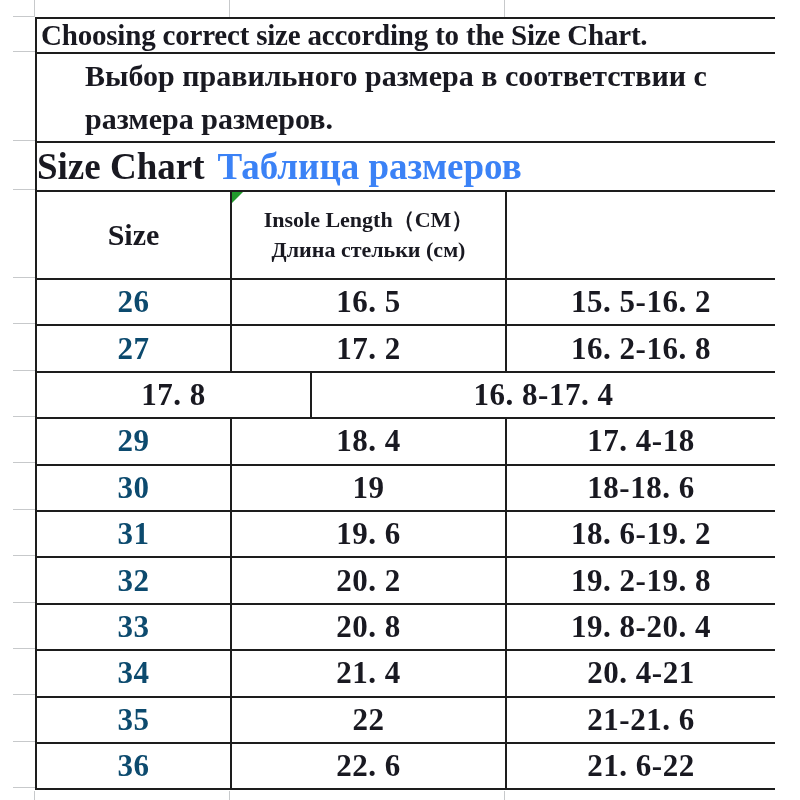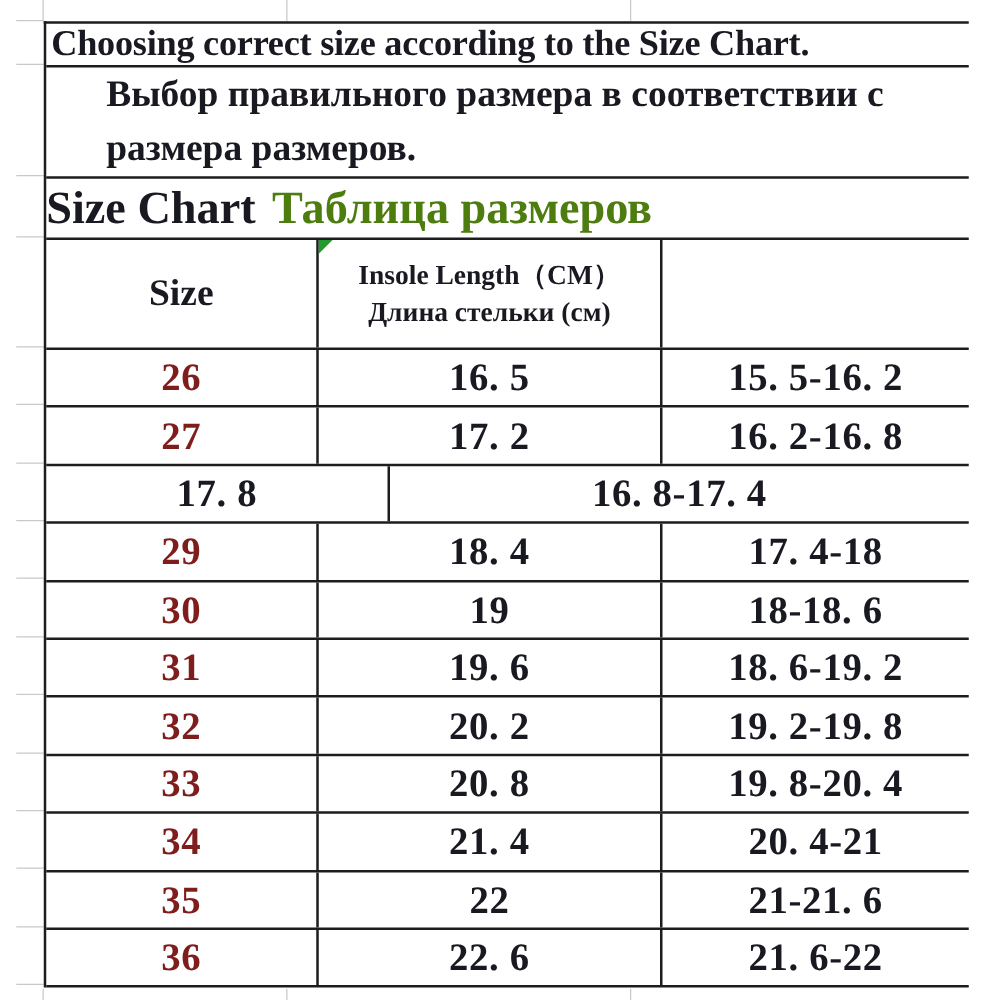--- a/index.html
+++ b/index.html
@@ -14,37 +14,37 @@
   
   .sheet{position:absolute;left:35px;top:17px;width:738px;
          border-top:2px solid #1d1d1d;border-left:2px solid #1d1d1d;}
   .row{display:flex;box-sizing:border-box;border-bottom:2px solid #1d1d1d;align-items:center;}
 
   .r-title-en{height:35px;padding-left:4px;font-size:29px;letter-spacing:-0.2px;}
   .r-title-ru{height:89px;padding-left:5px;font-size:30px;display:block;}
   .r-title-ru .ln{line-height:42px;padding-top:1px;margin-left:43px;}
   .r-chart-title{height:49px;justify-content:flex-start;font-size:37px;}
   .r-chart-title .t-en{margin-right:13px;}
-  .r-chart-title .t-ru{color:#4d7c0f;}
+  .r-chart-title .t-ru{color:#3b82f6;}
 
   .c{box-sizing:border-box;height:100%;display:flex;flex-direction:column;
      align-items:center;justify-content:center;position:relative;}
-  .c1{width:218px;border-right:2px solid #1d1d1d;}
+  .c1{width:195px;border-right:2px solid #1d1d1d;}
   .c2{width:275px;border-right:2px solid #1d1d1d;}
   .c3{flex:1;}
 
   .r-header{height:88px;}
   .hl{font-size:22px;line-height:30px;text-align:center;}
   .size-hdr{font-size:30px;}
   .tri{position:absolute;top:0;left:0;width:0;height:0;
        border-top:11px solid #229b2d;border-right:11px solid transparent;}
 
   .r-data{height:46.4px;font-size:31px;letter-spacing:0.5px;}
   .r-data .c{justify-content:center;}
-  .red{color:#7f1d1d;}
+  .red{color:#0c4a6e;}
 </style>
 </head>
 <body>
 
 <div class="gl gl-v" style="left:34px;top:0;height:17px;"></div>
 <div class="gl gl-v" style="left:229px;top:0;height:17px;"></div>
 <div class="gl gl-v" style="left:504px;top:0;height:17px;"></div>
 <div class="gl gl-v" style="left:34px;top:791px;height:9px;"></div>
 <div class="gl gl-v" style="left:229px;top:791px;height:9px;"></div>
 <div class="gl gl-v" style="left:504px;top:791px;height:9px;"></div>

